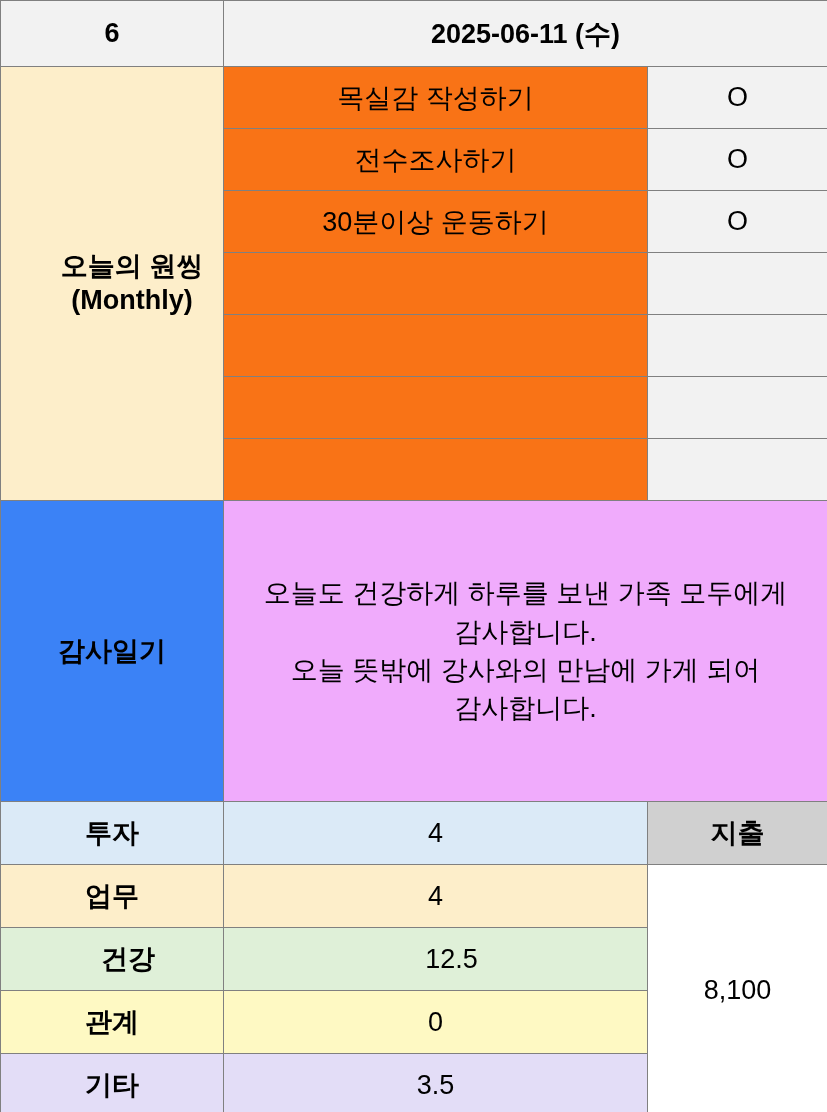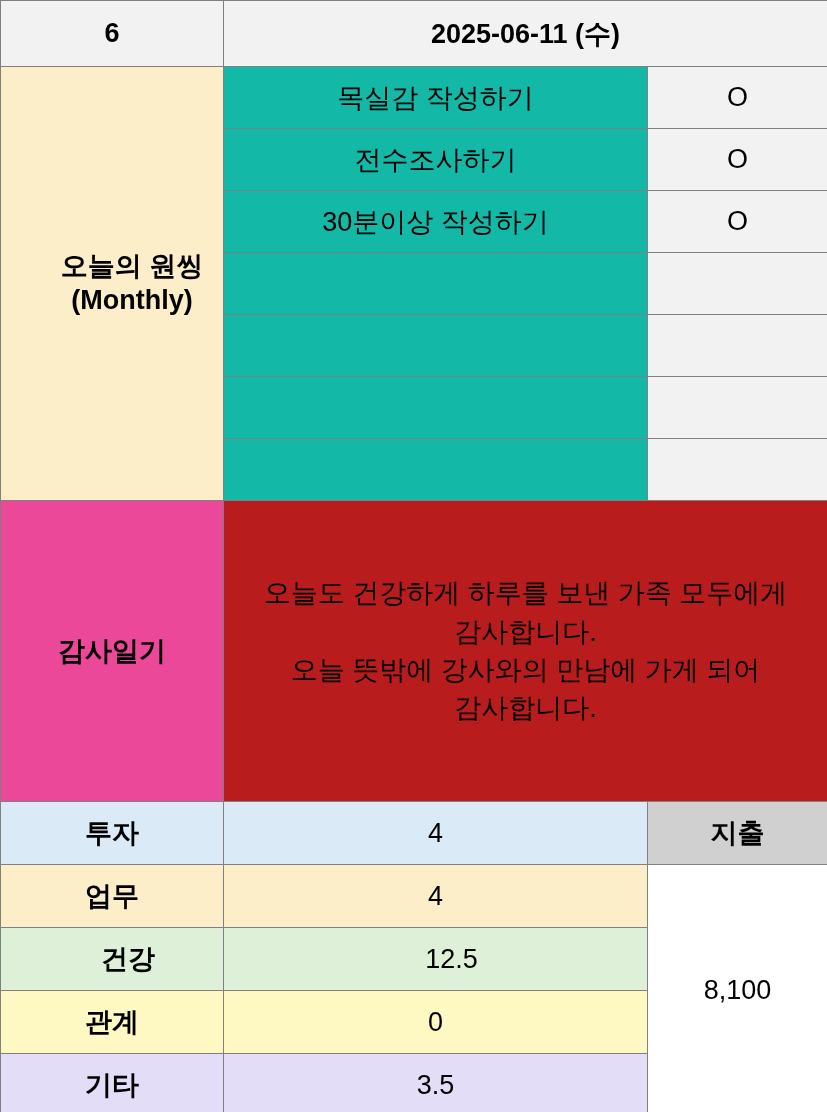--- a/index.html
+++ b/index.html
@@ -49,42 +49,42 @@
   .hdr-num { font-size: 29px; }
 
   
   .label-cell {
     background: #fdeeca;
     font-weight: bold;
     font-size: 27px;
     line-height: 1.25;
   }
   .task-cell {
-    background: #14b8a6;
+    background: #f97316;
     height: 61px;
     font-size: 27px;
   }
   .check-cell {
     background: #f2f2f2;
     height: 61px;
     font-size: 27px;
   }
   .task-cell.empty, .check-cell.empty { color: transparent; }
 
   
   .thick-bottom td { border-bottom: 3px solid #808080; }
 
   
   .diary-label {
-    background: #ec4899;
+    background: #3b82f6;
     font-weight: bold;
     font-size: 27px;
   }
   .diary-body {
-    background: #b91c1c;
+    background: #f0abfc;
     text-align: left;
     vertical-align: top;
     padding: 22px 10px 10px 10px;
     font-size: 26.5px;
     line-height: 1.42;
     height: 300px;
     white-space: pre-wrap;
     word-break: keep-all;
   }
 
@@ -138,21 +138,21 @@
         <td class="label-cell" rowspan="7" style="white-space:pre-line;padding-left:40px;">오늘의 원씽
 (Monthly)</td>
         <td class="task-cell">목실감 작성하기</td>
         <td class="check-cell">O</td>
       </tr>
       <tr>
         <td class="task-cell">전수조사하기</td>
         <td class="check-cell">O</td>
       </tr>
       <tr>
-        <td class="task-cell">30분이상 작성하기</td>
+        <td class="task-cell">30분이상 운동하기</td>
         <td class="check-cell">O</td>
       </tr>
       <tr>
         <td class="task-cell empty"></td>
         <td class="check-cell empty"></td>
       </tr>
       <tr>
         <td class="task-cell empty"></td>
         <td class="check-cell empty"></td>
       </tr>

